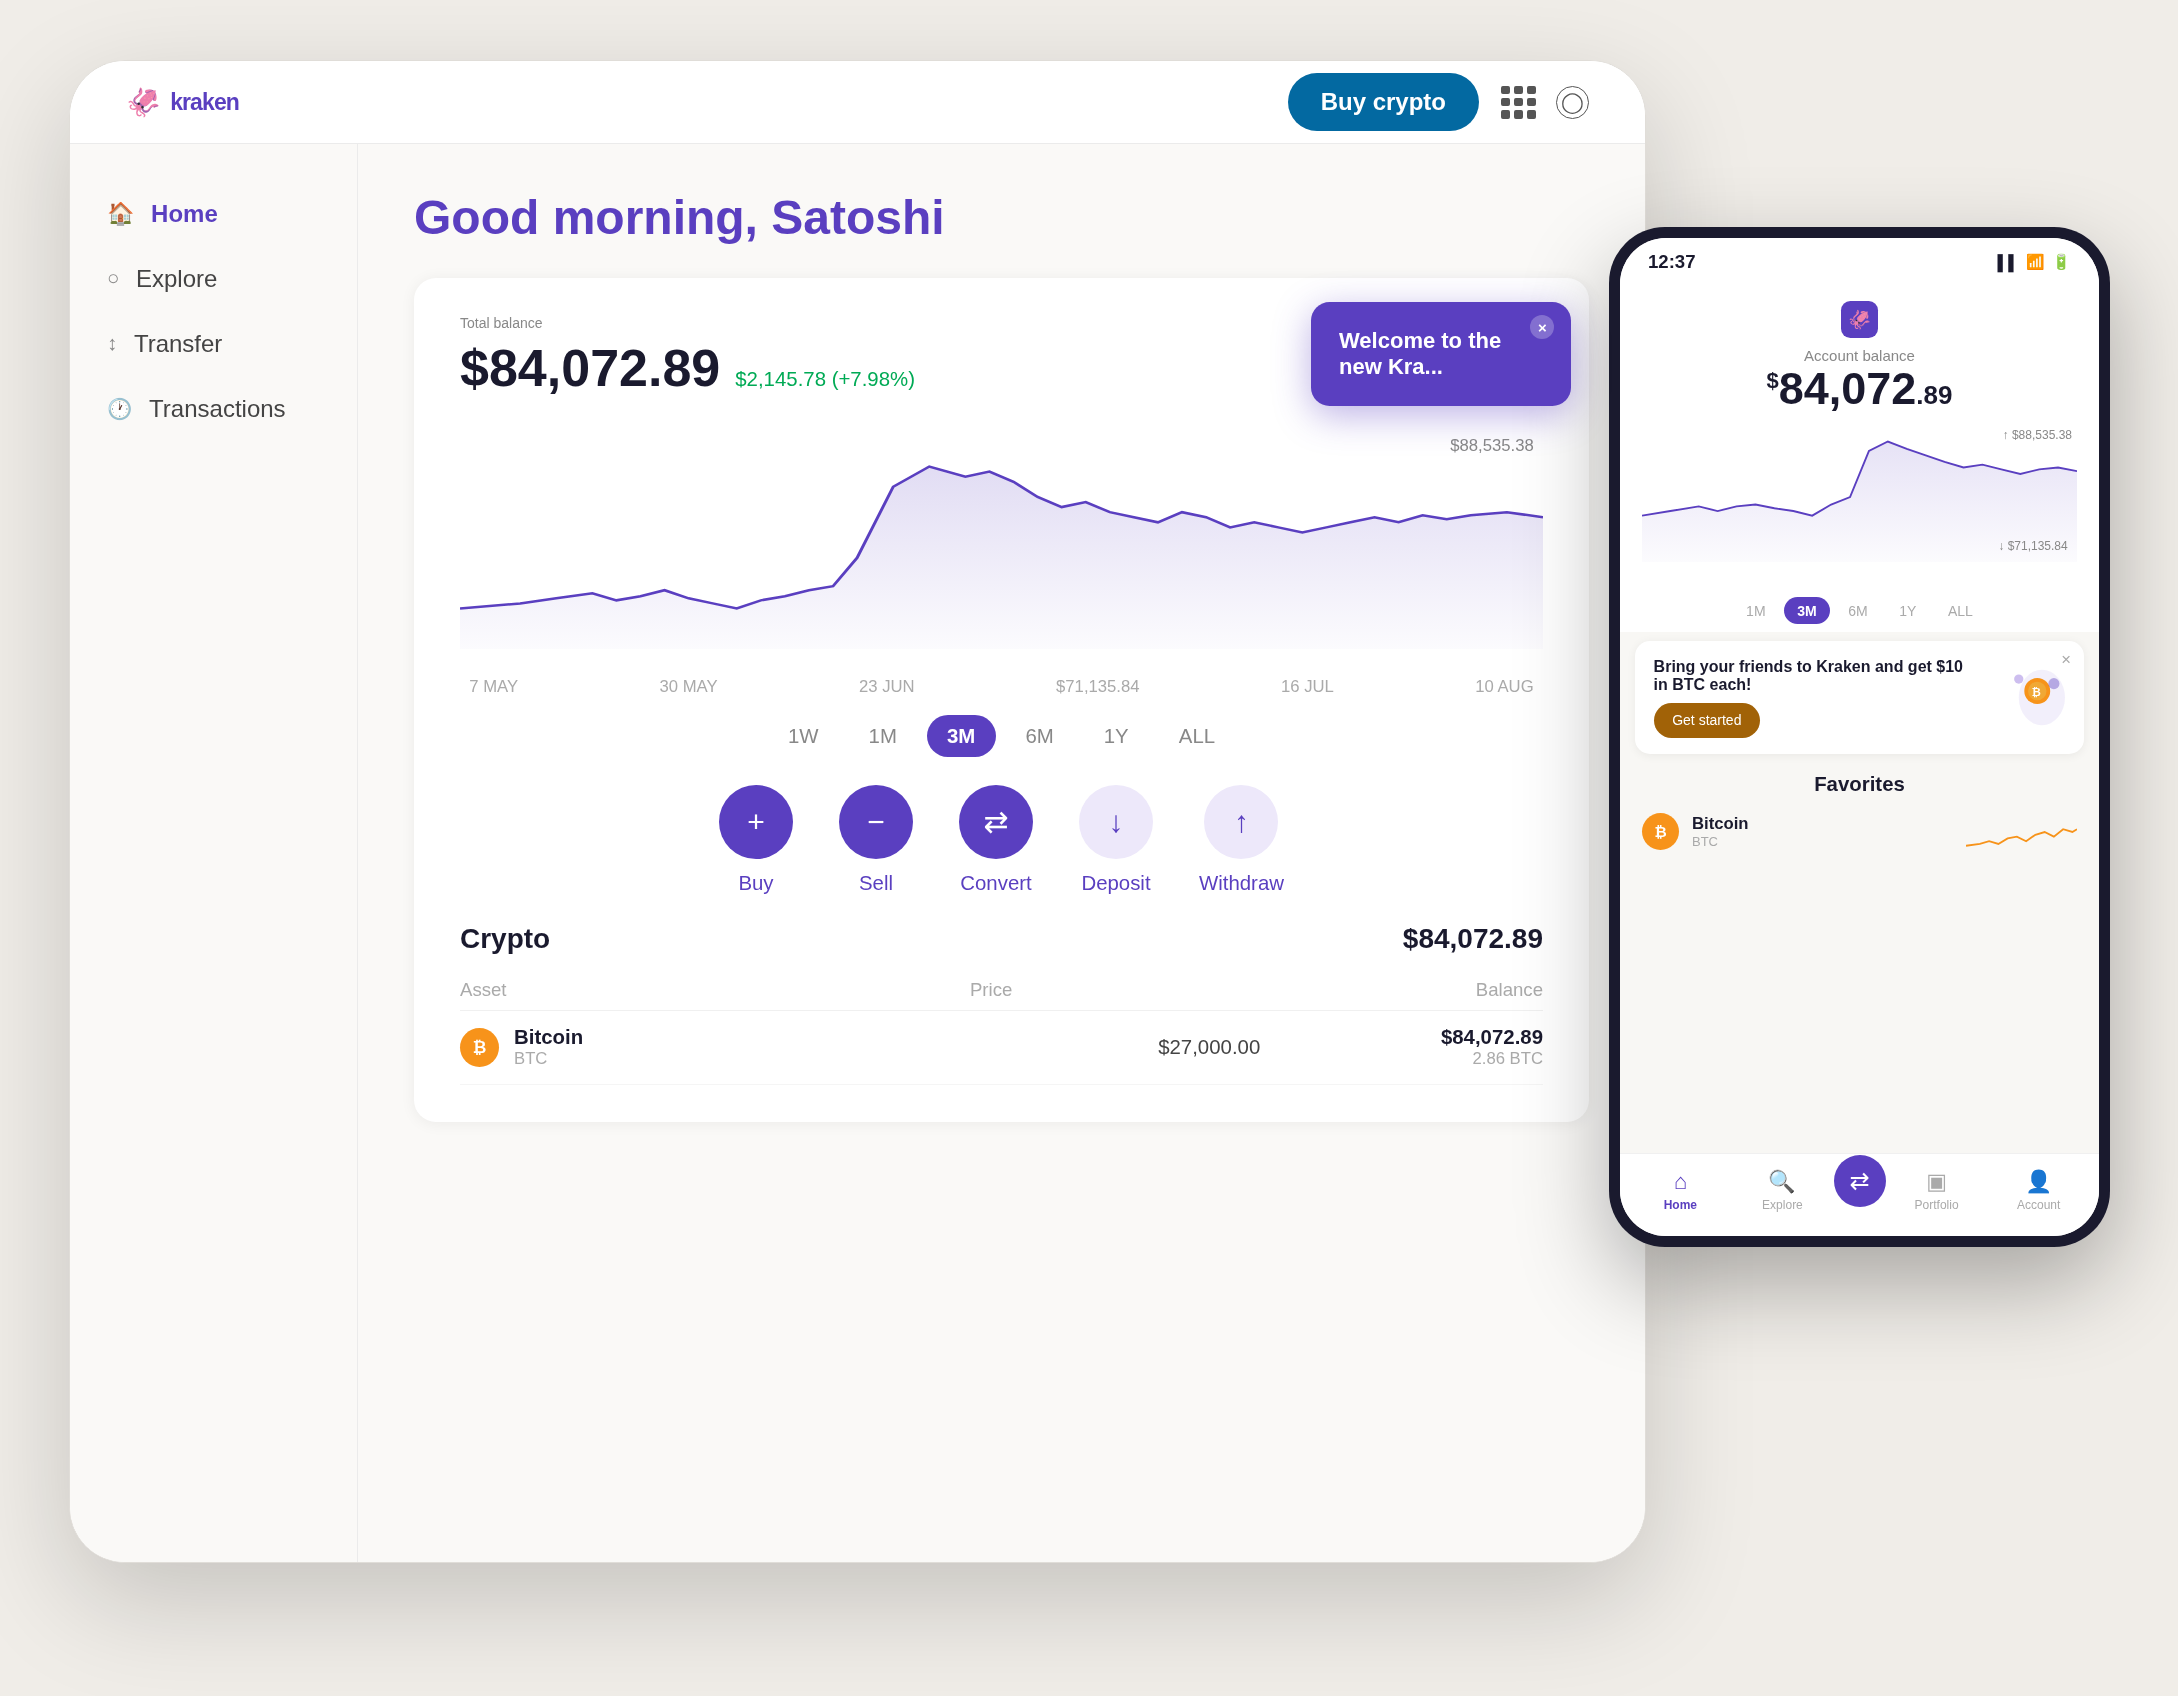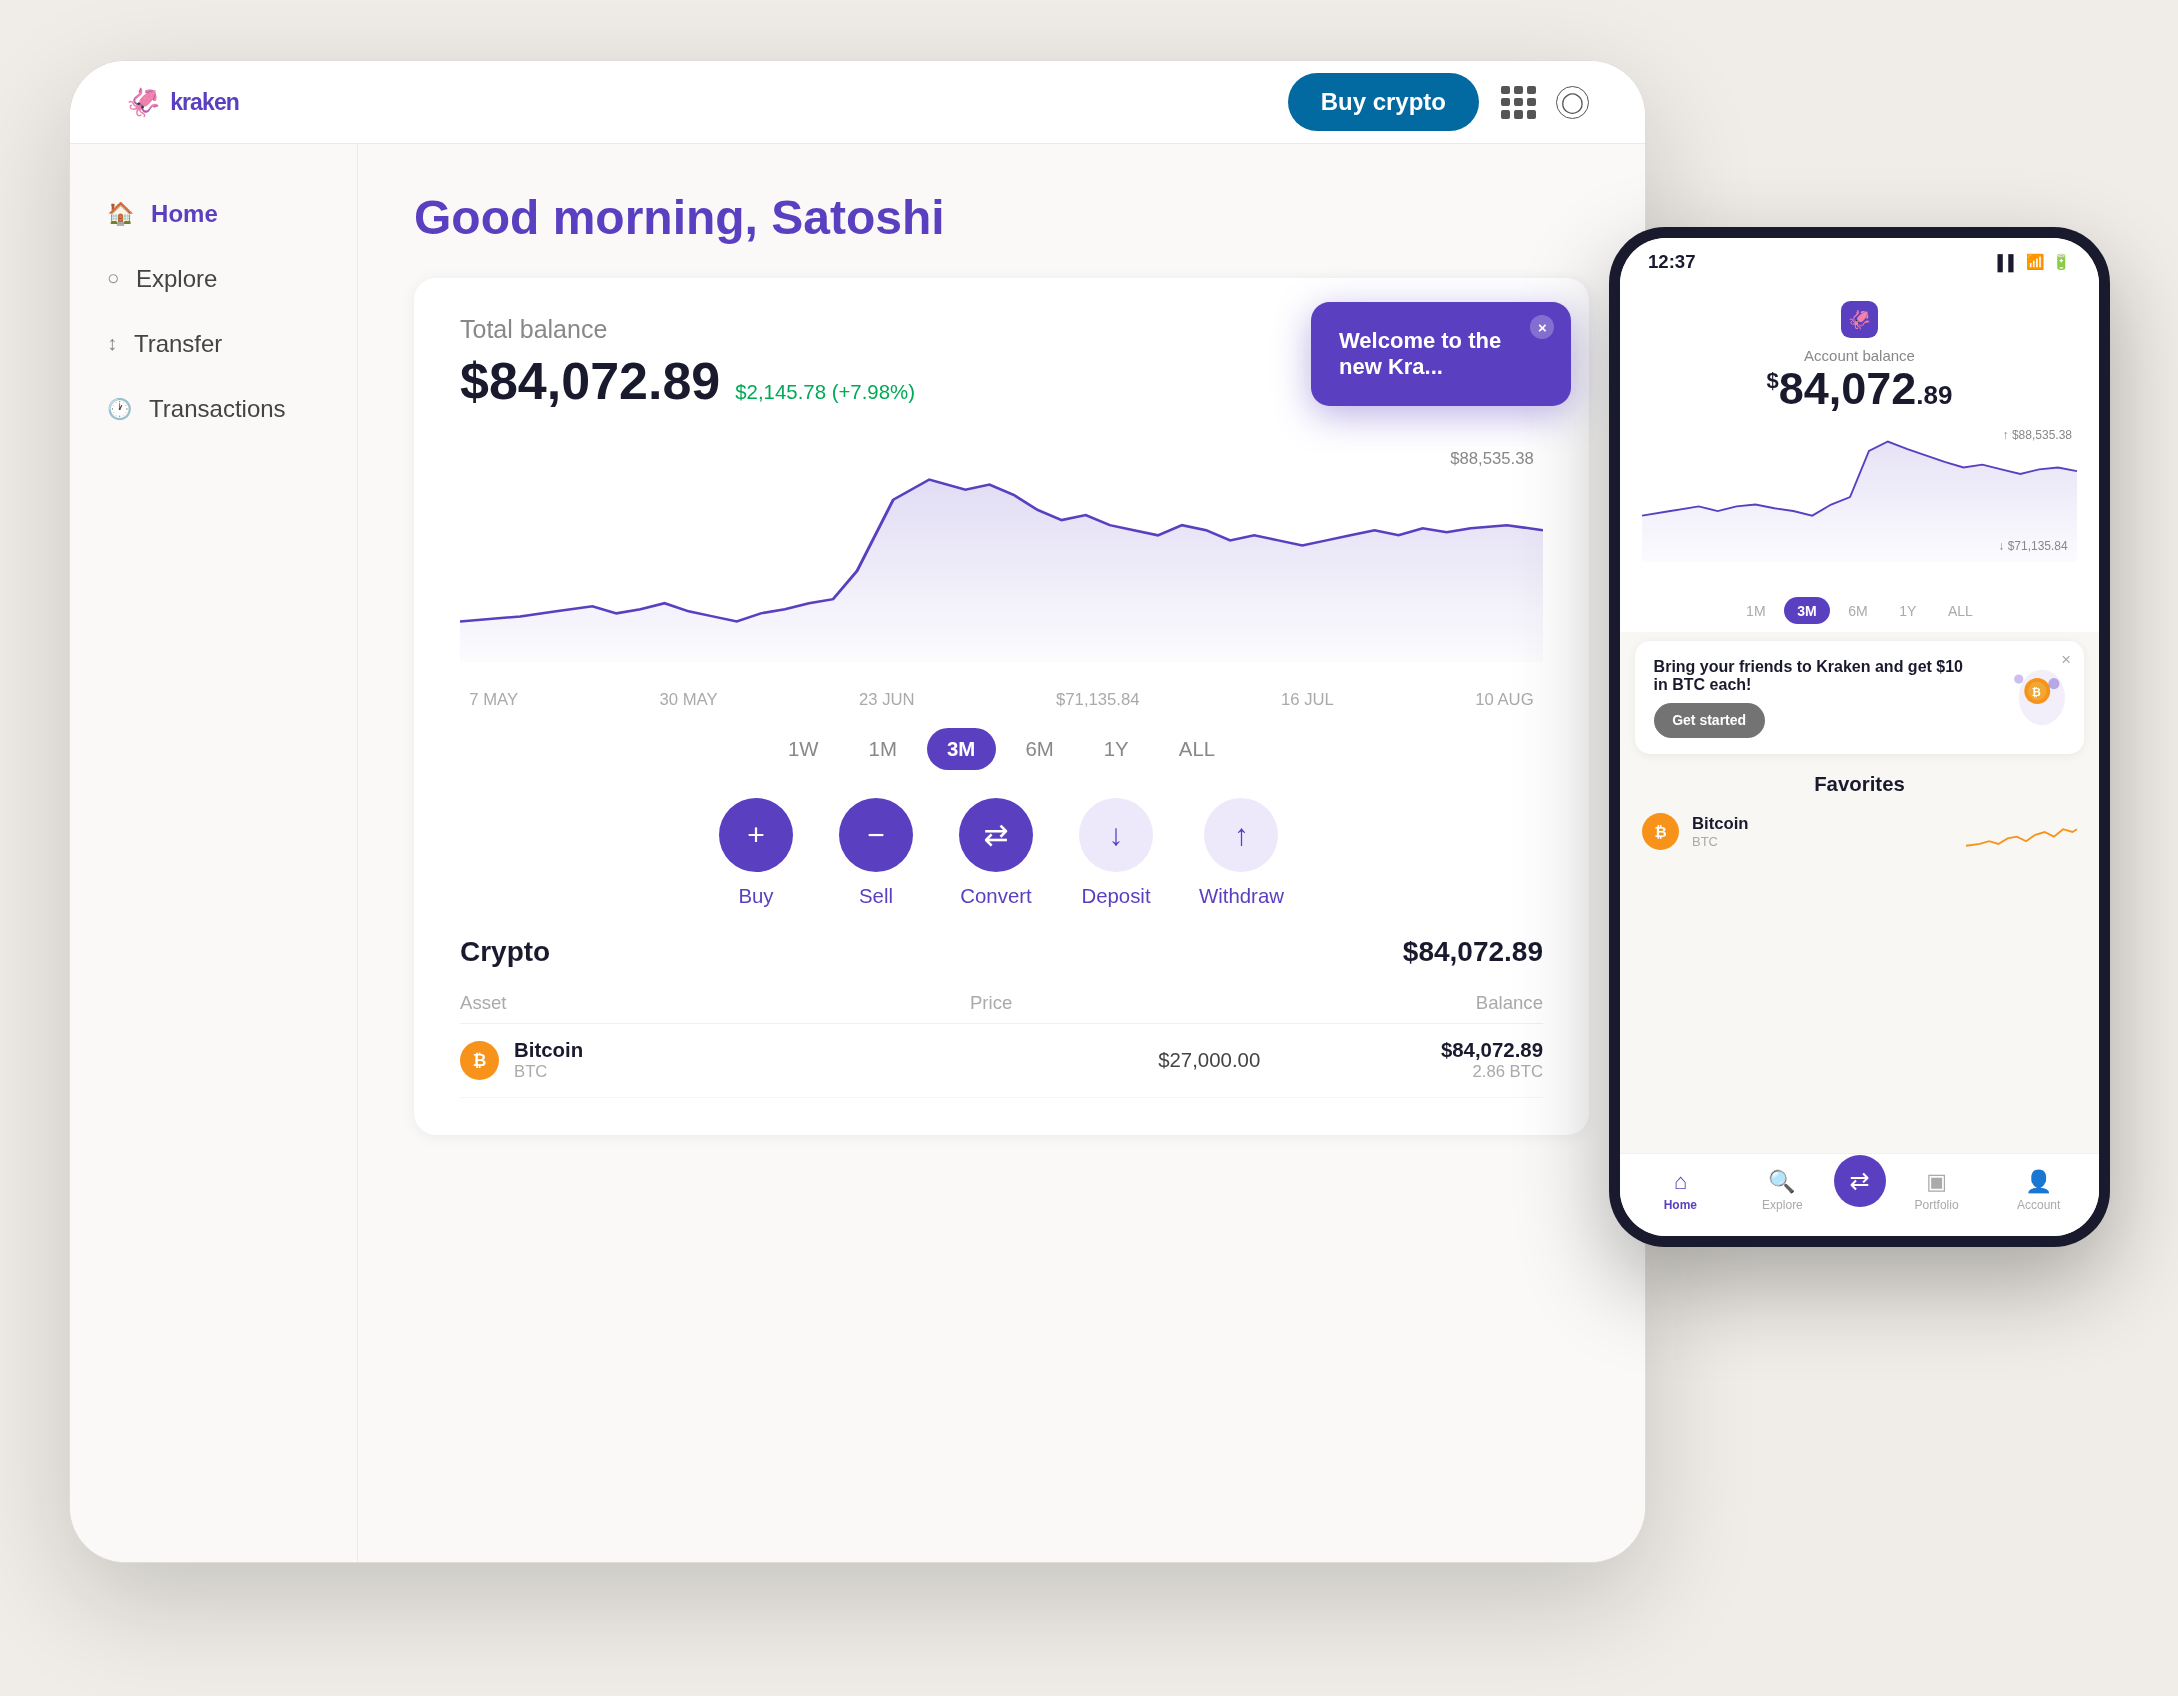--- a/index.html
+++ b/index.html
@@ -148,21 +148,21 @@
 
     
     .balance-card {
       background: #fff;
       border-radius: 22px;
       padding: 37px 46px;
       box-shadow: 0 1.9px 15px rgba(0,0,0,0.06);
     }
 
     .balance-label {
-      font-size: 25px;
+      font-size: 14px;
       color: #888;
       margin-bottom: 7.4px;
     }
 
     .balance-amount {
       display: flex;
       align-items: baseline;
       gap: 15px;
       margin-bottom: 3.7px;
     }
@@ -514,27 +514,27 @@
     .referral-text {
       flex: 1;
     }
     .referral-title {
       font-size: 16px;
       font-weight: 600;
       color: #1a1a2e;
       margin-bottom: 9.3px;
     }
     .referral-btn {
-      background: #737373;
+      background: #a16207;
       color: #fff;
       border: none;
       border-radius: 28px;
       padding: 9.3px 18.6px;
       font-size: 14px;
-      font-weight: 700;
+      font-weight: 400;
       cursor: pointer;
     }
     .referral-close {
       position: absolute;
       top: 9.3px;
       right: 13px;
       font-size: 16.7px;
       color: #aaa;
       cursor: pointer;
     }

